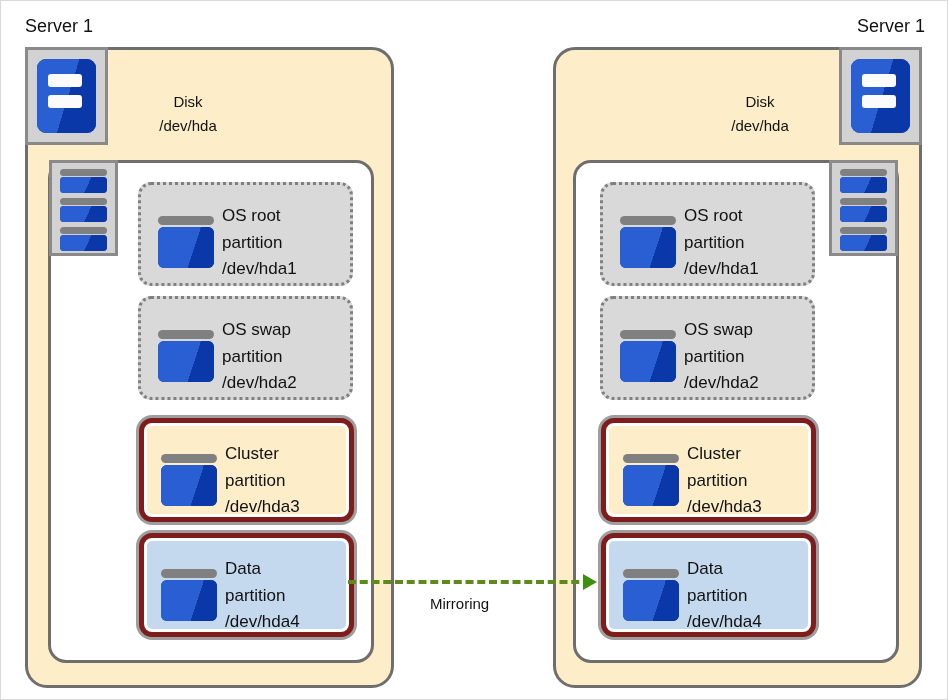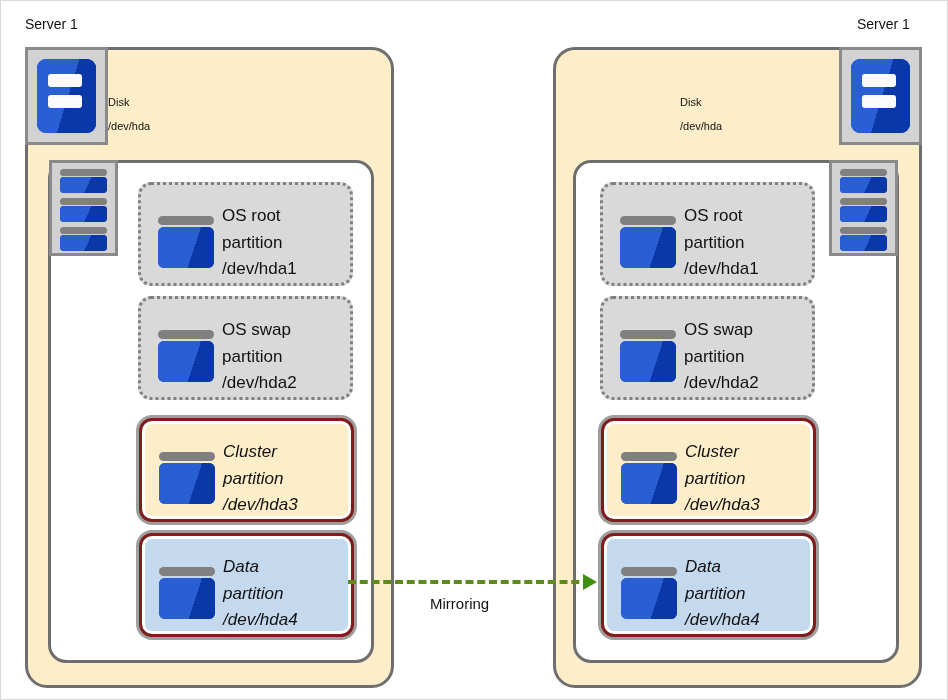--- a/index.html
+++ b/index.html
@@ -12,21 +12,21 @@
     overflow:hidden;
     color:#111111;
   }
   #stage { position:absolute; inset:0; }
 
   .frame-border { position:absolute; left:0; top:0; width:948px; height:700px; border:1px solid #d9d9d9; }
 
   
   .server-title {
     position:absolute;
-    font-size:14px;
+    font-size:18px;
     color:#111;
     white-space:nowrap;
     line-height:1;
   }
 
   
   .server-box {
     position:absolute;
     background:#fdeec9;
     border:3px solid #6e6e6e;
@@ -36,22 +36,23 @@
   
   .disk-box {
     position:absolute;
     background:#ffffff;
     border:3px solid #6e6e6e;
     border-radius:18px;
   }
 
   .disk-label {
     position:absolute;
-    font-size:11px;
+    font-size:15px;
     line-height:24px;
+    text-align:center;
     white-space:nowrap;
     color:#111;
   }
 
   
   .server-icon-box {
     position:absolute;
     background:#d2d2d2;
     border:3px solid #8a8a8a;
     width:83px; height:98px;
@@ -115,24 +116,23 @@
     position:absolute;
     width:215px; height:104px;
   }
   .part-os {
     background:#d9d9d9;
     border:3px dotted #808080;
     border-radius:13px;
   }
   .part-double {
     background:#fdeec9;
-    border:3px solid #7f1d1d;
+    border:5px solid #7f1d1d;
     border-radius:13px;
     box-shadow: inset 0 0 0 3px #ffffff, 0 0 0 3px #9e9e9e;
-    font-style: italic;
   }
   .part-double.data { background:#c5d9ee; }
 
   .part-icon {
     position:absolute;
     left:17px; top:31px;
     width:56px; height:52px;
   }
   .part-icon .cap {
     position:absolute; left:0; top:0;

